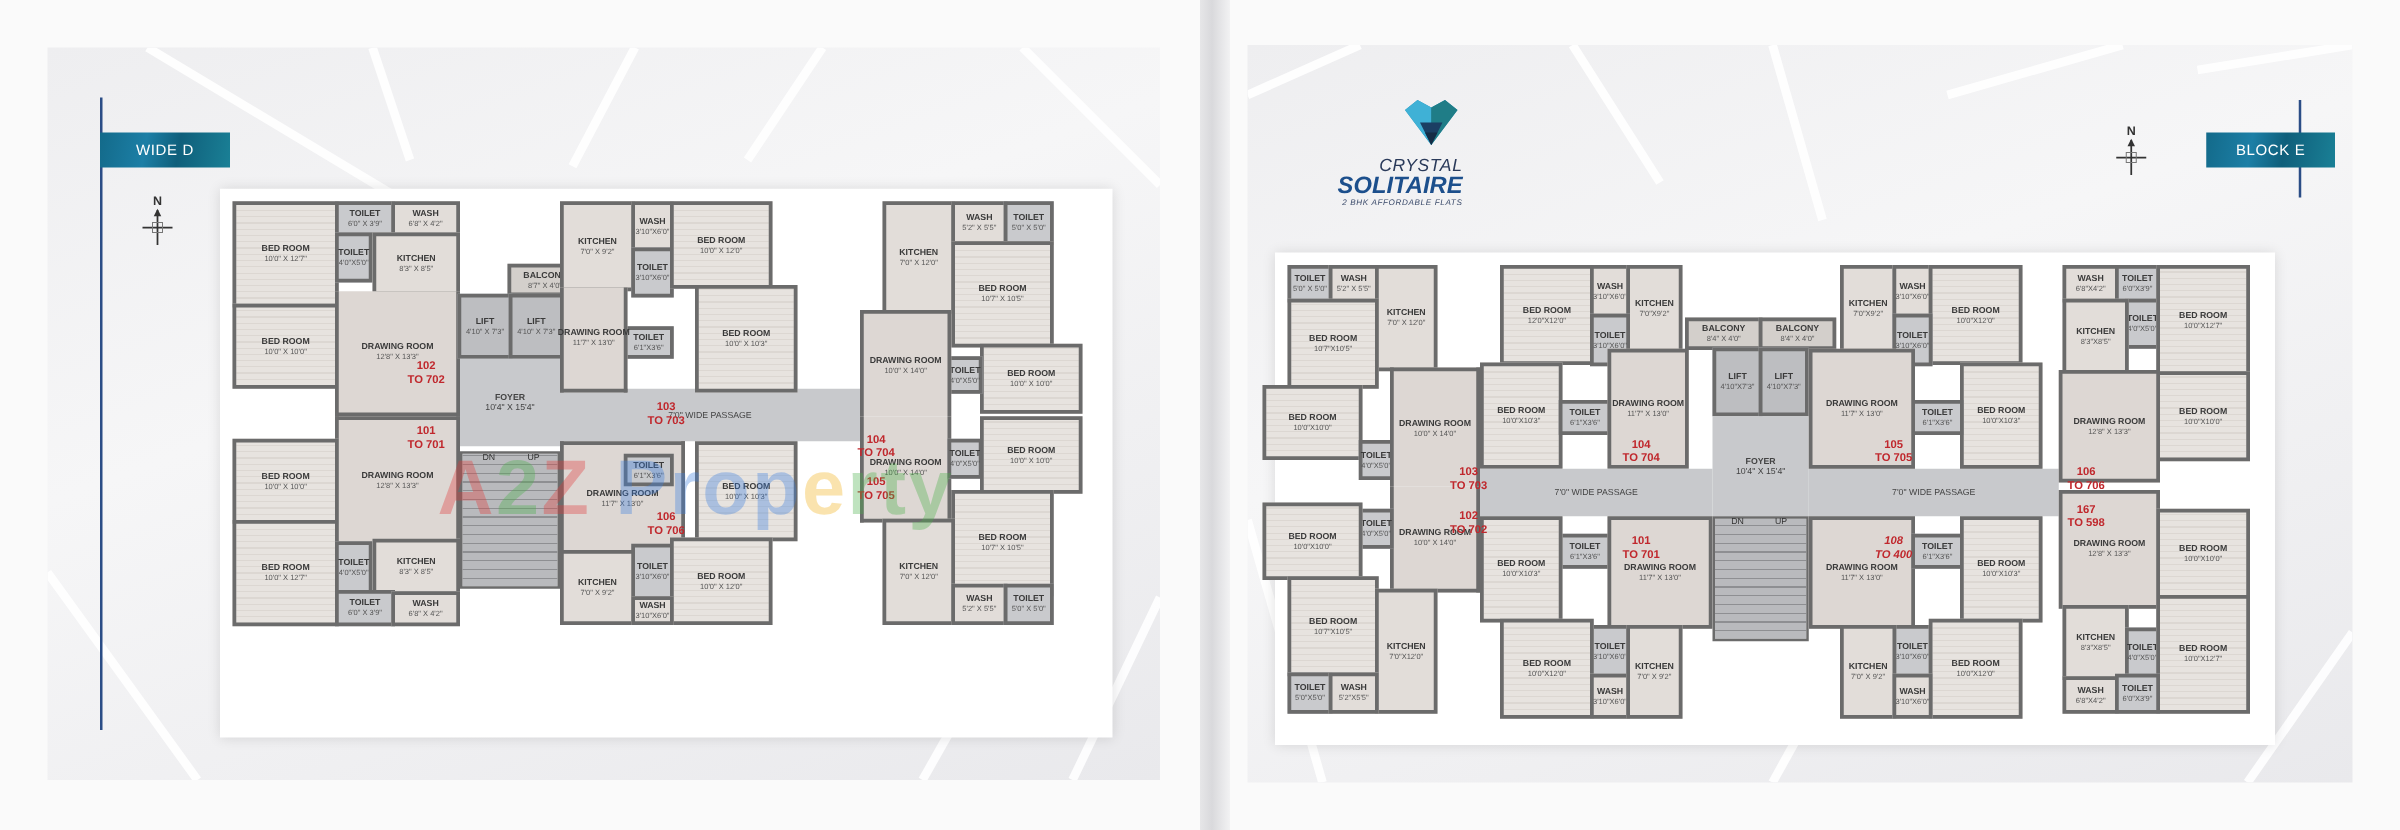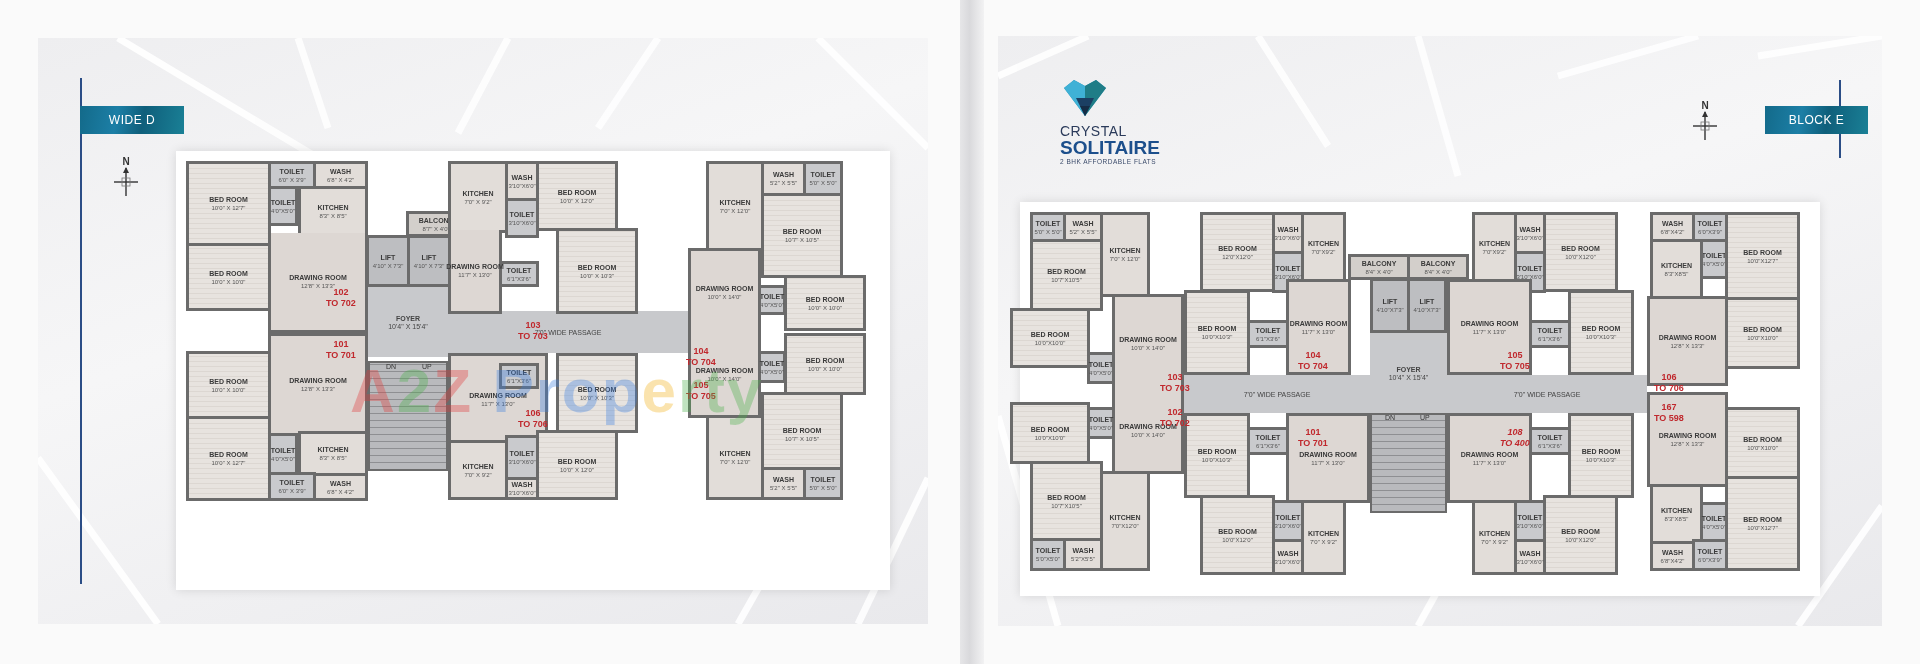--- a/index.html
+++ b/index.html
@@ -22,21 +22,21 @@
   .kit{background:#e2ddd9;}
   .core{background:#bdbec1;}
   .bal{background:#d3cfcb;}
   .rn{font-size:7px;font-weight:bold;color:#3a3a3a;line-height:9px;white-space:nowrap;}
   .rd{font-size:6px;color:#555;line-height:8px;white-space:nowrap;}
   .flat{position:absolute;font-size:9px;font-weight:bold;color:#c0282d;text-align:center;line-height:11px;}
   .passage{position:absolute;background:#c8c9cc;display:flex;align-items:center;justify-content:center;}
   .passage span{font-size:7px;color:#444;}
   .stair{position:absolute;background:repeating-linear-gradient(0deg,#b9babd 0 6px,#8e8f92 6px 7px);border:2px solid #6b6b6b;box-sizing:border-box;}
   .stair-lbl{position:absolute;font-size:7px;color:#333;}
-  .logo{position:absolute;left:1060px;top:78px;width:110px;text-align:left;}
+  .logo{position:absolute;left:1060px;top:78px;width:110px;text-align:right;font-style:italic;}
   .logo .crystal{font-size:14px;color:#2a3a5a;letter-spacing:0.5px;line-height:14px;margin-top:2px;}
   .logo .solitaire{font-size:19px;font-weight:bold;color:#1c4f8c;line-height:20px;}
   .logo .tag{font-size:6.5px;color:#3a4a6a;letter-spacing:0.5px;}
   .watermark{position:absolute;left:350px;top:355px;font-size:62px;font-weight:bold;opacity:0.35;letter-spacing:2px;pointer-events:none;z-index:2;}
   .watermark .a{color:#e23a3a;} .watermark .t{color:#4ab04a;} .watermark .z{color:#e23a3a;} .watermark .p{color:#3b7fe0;} .watermark .y{color:#f2b21b;}
 </style>
 </head>
 <body>
 
 <div class="page page-left">

